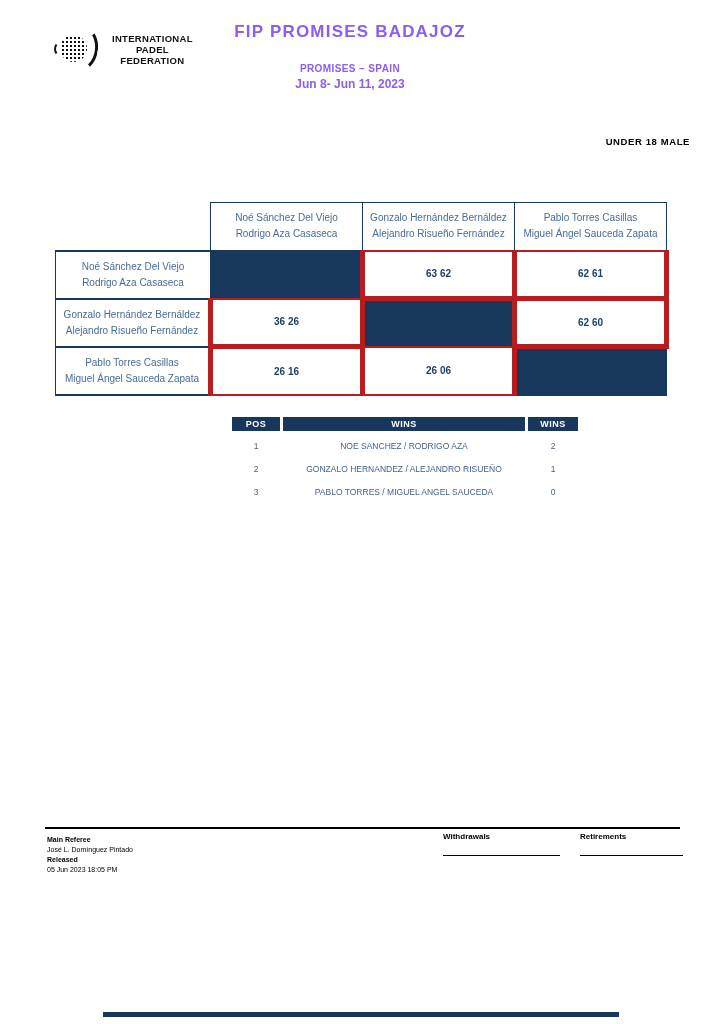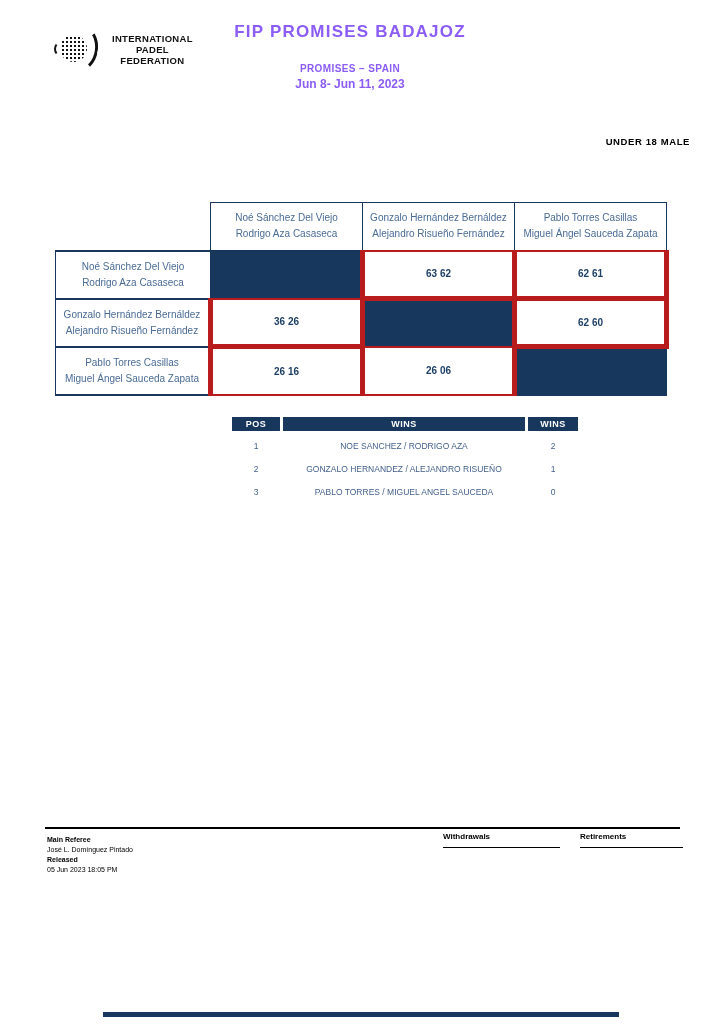--- a/index.html
+++ b/index.html
@@ -83,21 +83,21 @@
   .st-cell {
     color: #44618C; font-size: 8.5px;
     height: 23px; line-height: 30px; text-align: center;
     white-space: nowrap;
   }
 
   
   .footer-rule { position: absolute; left: 45px; top: 827px; width: 635px; height: 2px; background: #000; }
   .footer-left { position: absolute; left: 47px; top: 835px; color: #000; font-size: 7px; line-height: 10px; }
   .f-bold { font-weight: bold; }
-  .blank-line { position: absolute; top: 832px; border-bottom: 1.5px solid #000; color: #000; font-size: 8px; font-weight: bold; padding-bottom: 6px; }
+  .blank-line { position: absolute; top: 832px; border-bottom: 1.5px solid #000; color: #000; font-size: 8px; font-weight: bold; padding-bottom: 14px; }
   .blank-withdrawals { left: 443px; width: 117px; }
   .blank-retirements { left: 580px; width: 103px; }
 
   .bottom-bar { position: absolute; left: 103px; top: 1012px; width: 516px; height: 5px; background: #17375D; }
 </style>
 </head>
 <body>
 
 <div id="page">
 

